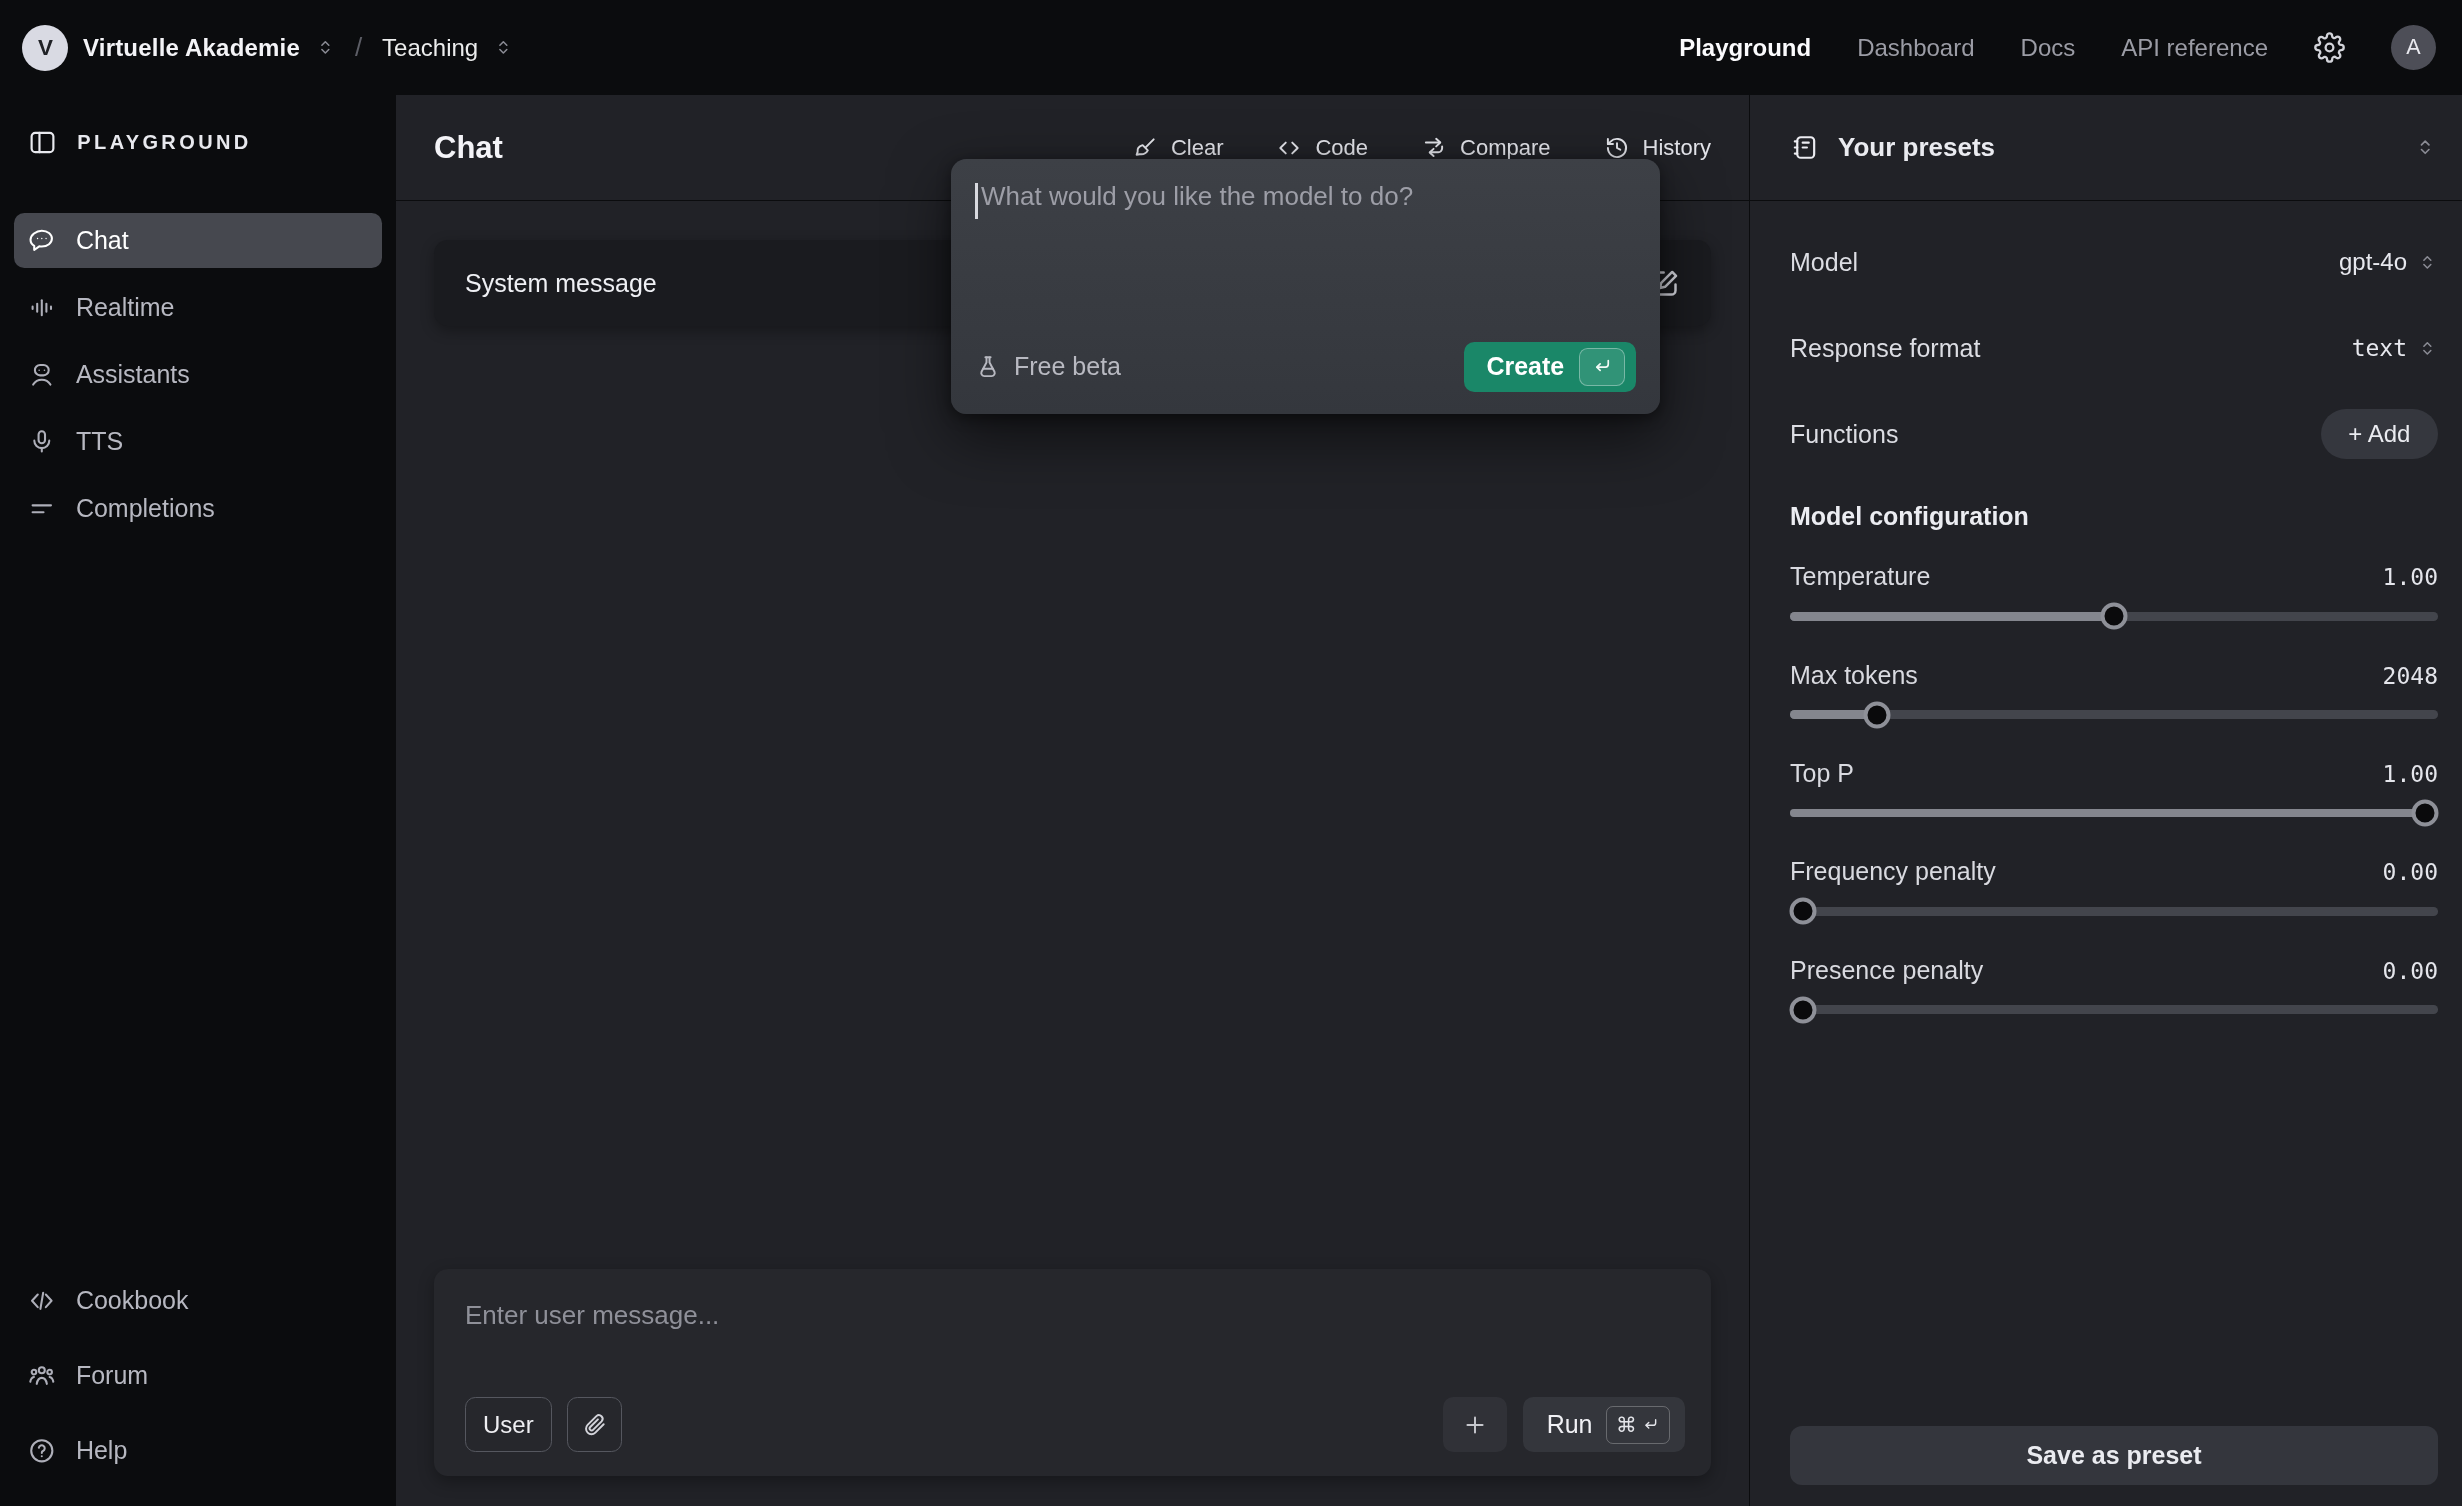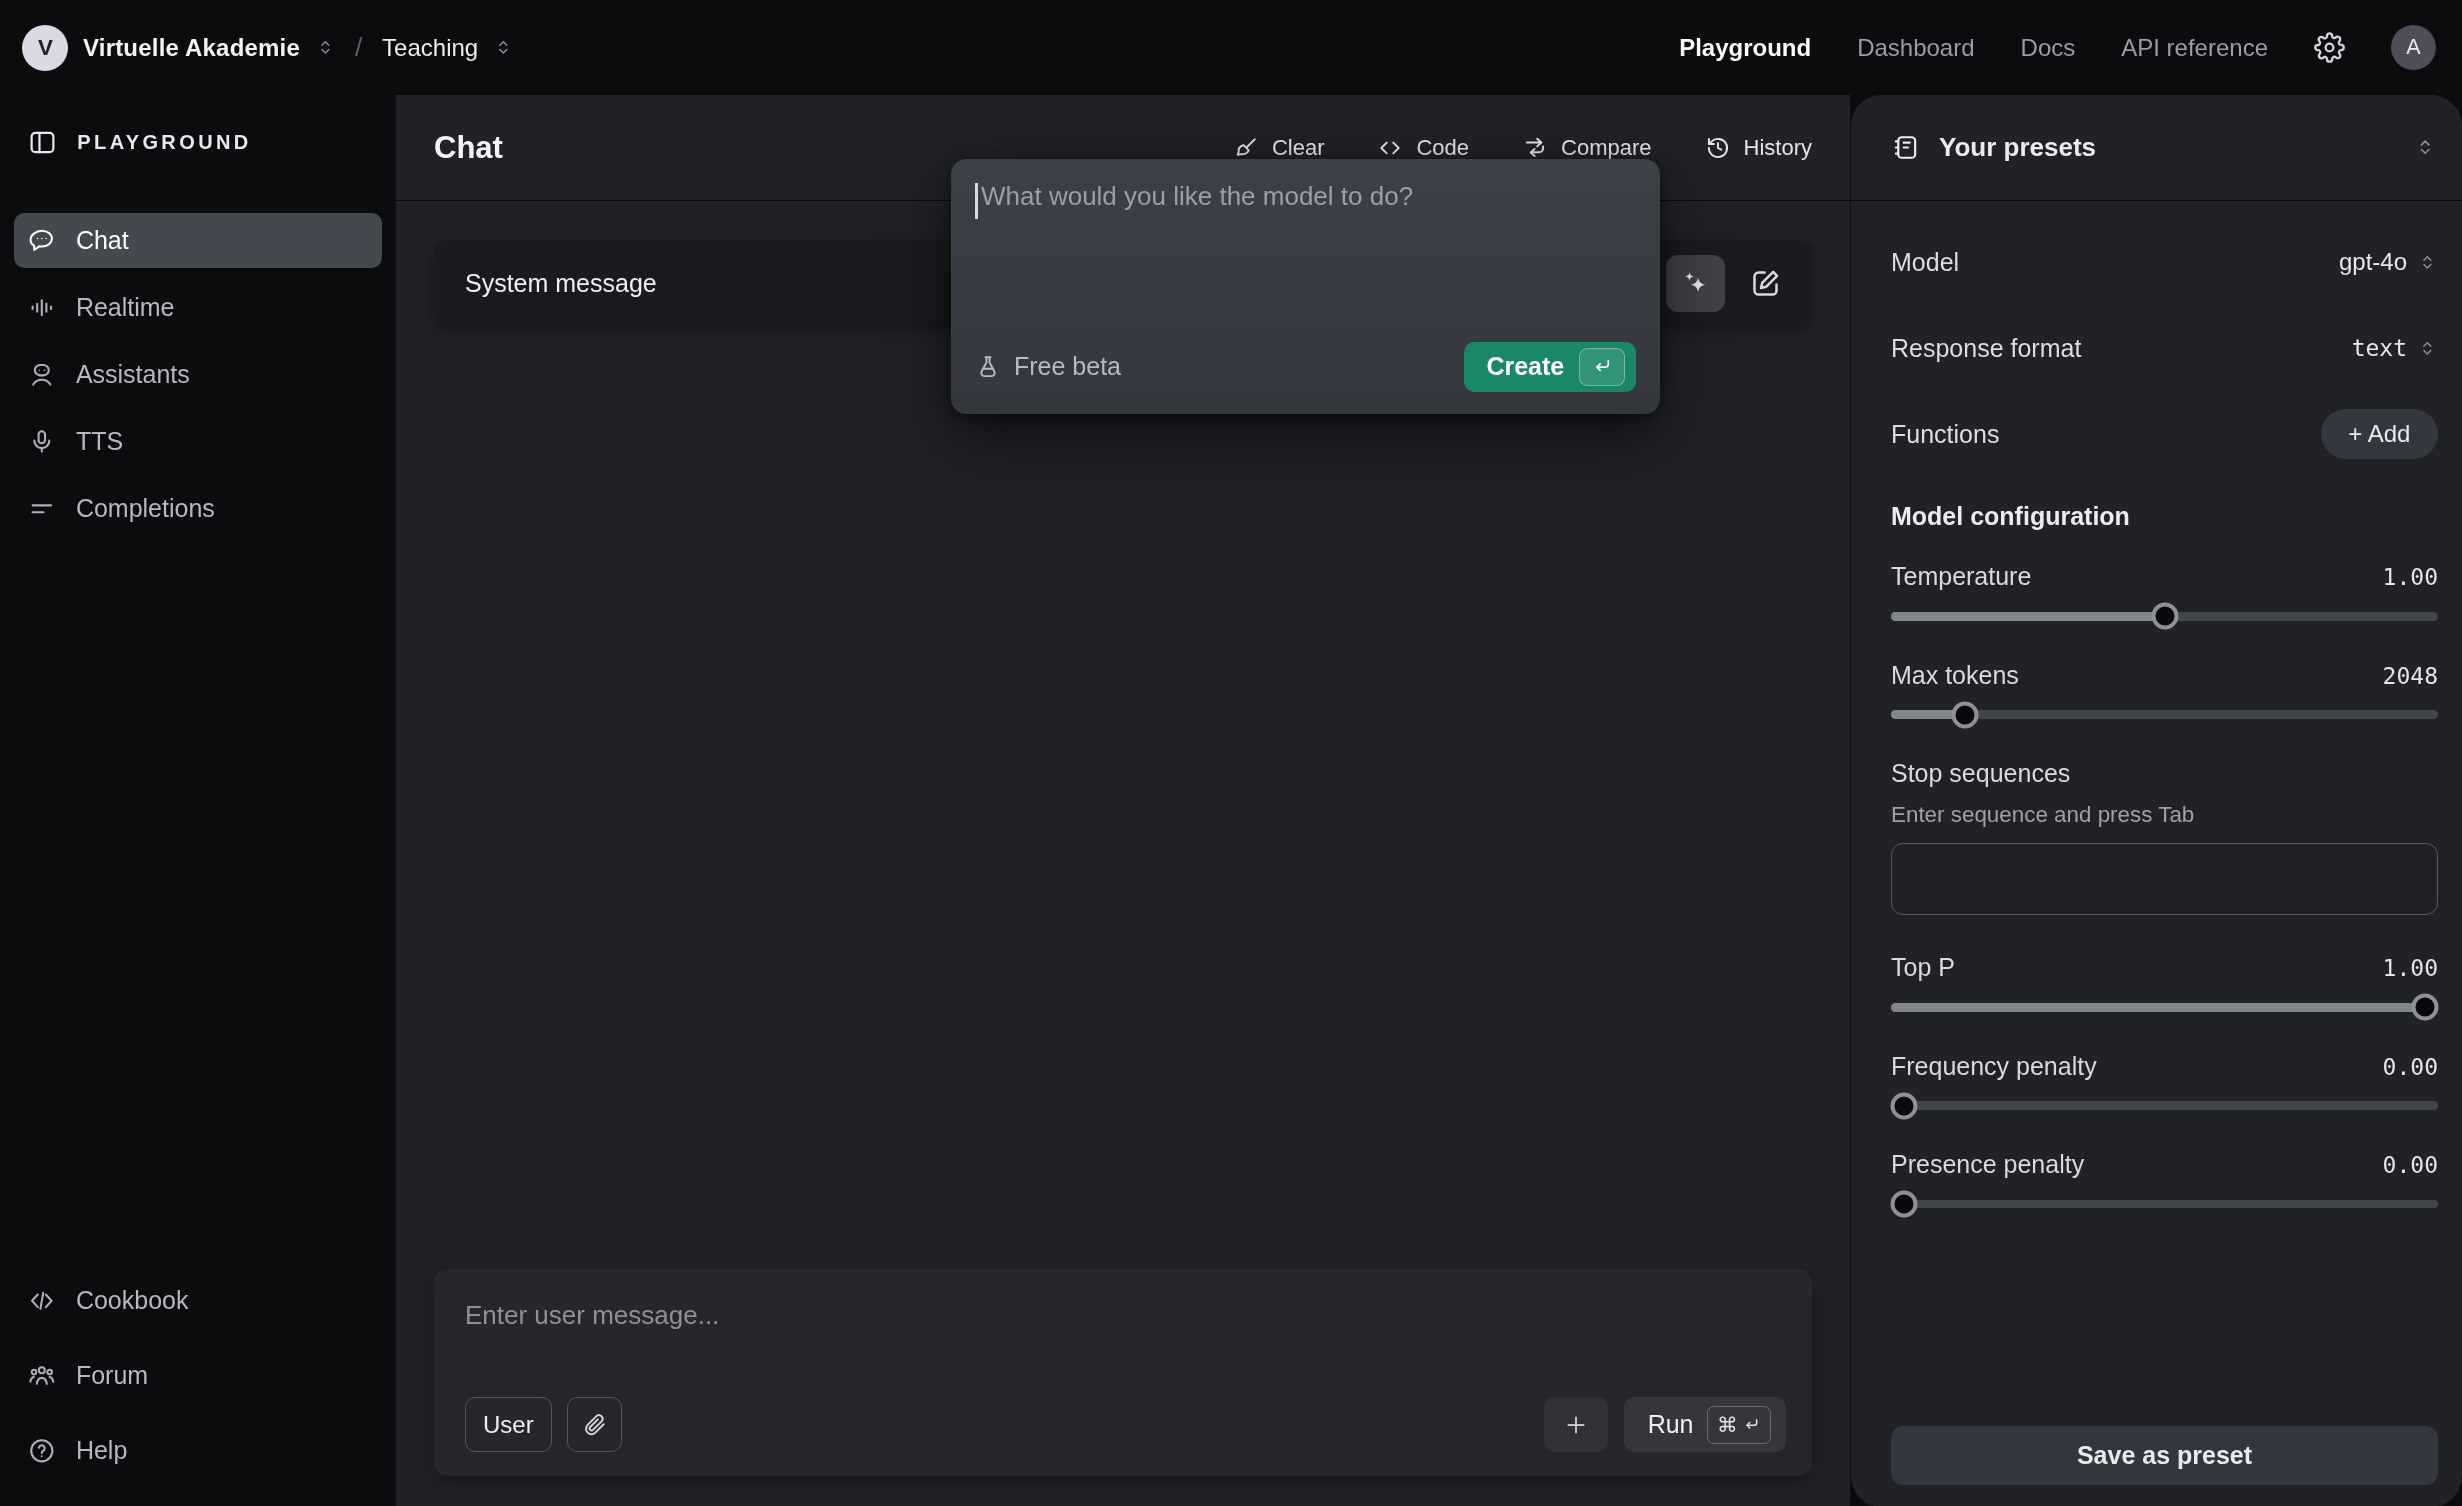--- a/index.html
+++ b/index.html
@@ -66,21 +66,21 @@
   .composer-placeholder { font-size:26px; color:#8f9099; }
   .composer-row { margin-top:auto; display:flex; align-items:center; gap:15.5px; }
   .user-btn { height:55px; padding:0 17px; border:1.7px solid #55575f; border-radius:10.3px; font-size:24px; color:#eeeef2; display:flex; align-items:center; cursor:pointer; }
   .attach-btn { width:55px; height:55px; border:1.7px solid #55575f; border-radius:10.3px; display:flex; align-items:center; justify-content:center; color:#d2d3da; cursor:pointer; }
   .composer-spacer { flex:1; }
   .plus-btn { width:64px; height:55px; background:#303137; border-radius:10.3px; color:#c6c7cd; display:flex; align-items:center; justify-content:center; cursor:pointer; }
   .run-btn { height:55px; background:#34363c; border-radius:10.3px; display:flex; align-items:center; gap:13.8px; padding:0 15.5px 0 24px; font-size:25px; color:#f1f1f5; cursor:pointer; }
   .kbd-badge { border:1.7px solid rgba(255,255,255,.26); border-radius:6.9px; height:38px; padding:0 8.6px; display:flex; align-items:center; gap:4.3px; font-size:20.7px; color:#e4e5ea; font-family:"DejaVu Sans",sans-serif; }
 
   
-  .inspector { width:612px; background:#212227; border-left:1.7px solid #0b0c0e; display:flex; flex-direction:column;border-radius:31px; }
+  .inspector { width:713px; background:#212227; border-left:1.7px solid #0b0c0e; display:flex; flex-direction:column; }
   .inspector-header { height:106px; min-height:106px; border-bottom:1.7px solid #0b0c0e; display:flex; align-items:center; gap:19px; padding:0 26px 0 40px; }
   .inspector-header .lbl { font-size:26px; font-weight:bold; color:#eaebf0; }
   .inspector-header .selector { margin-left:auto; }
   .inspector-body { flex:1; padding:36px 24px 22.4px 40px; display:flex; flex-direction:column; }
 
   .kv-row { display:flex; align-items:center; height:50px; margin-bottom:36px; }
   .kv-label { font-size:25px; color:#dcdde3; }
   .kv-value { margin-left:auto; display:flex; align-items:center; gap:10.3px; }
   .kv-value .val { font-size:24px; color:#e7e8ee; }
   .kv-value .val.mono { font-family:"DejaVu Sans Mono",monospace; font-size:23px; }
@@ -428,25 +428,20 @@
         <div class="slider-head">
           <span class="slider-label">Max tokens</span>
           <span class="slider-value">2048</span>
         </div>
         <div class="slider-track">
           <div class="slider-fill" style="width: 13.5%;"></div>
             <div class="slider-thumb" style="left: clamp(13px, 13.5%, 100% - 13px);"></div>
         </div>
       </div>
 
-      <div class="stop-block">
-        <div class="stop-label">Stop sequences</div>
-        <div class="stop-helper">Enter sequence and press Tab</div>
-        <input class="stop-input" value="" style="">
-      </div>
 
       <div class="slider-block">
         <div class="slider-head">
           <span class="slider-label">Top P</span>
           <span class="slider-value">1.00</span>
         </div>
         <div class="slider-track">
           <div class="slider-fill" style="width: 100%;"></div>
             <div class="slider-thumb" style="left: clamp(13px, 100%, 100% - 13px);"></div>
         </div>

